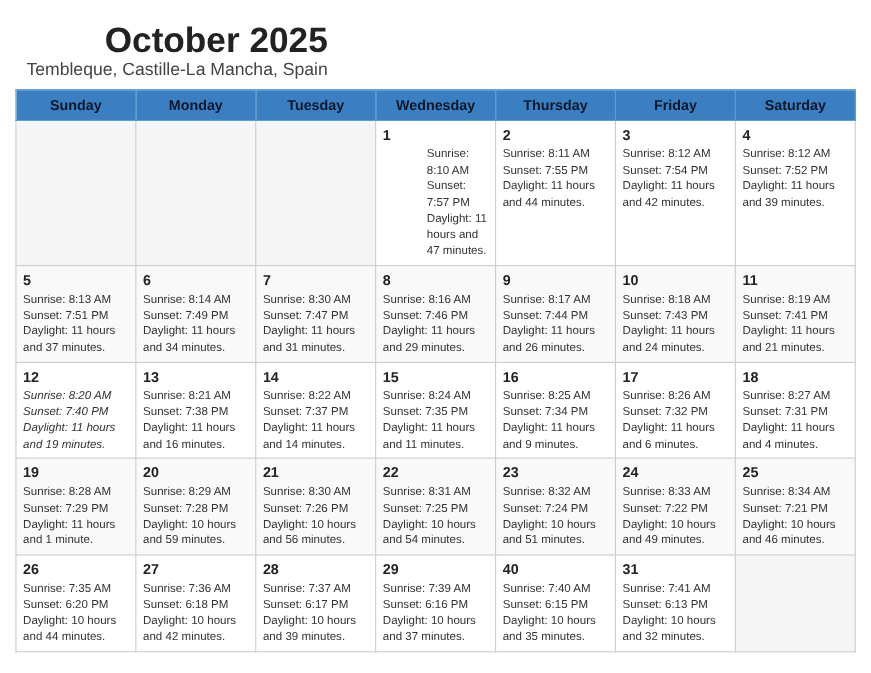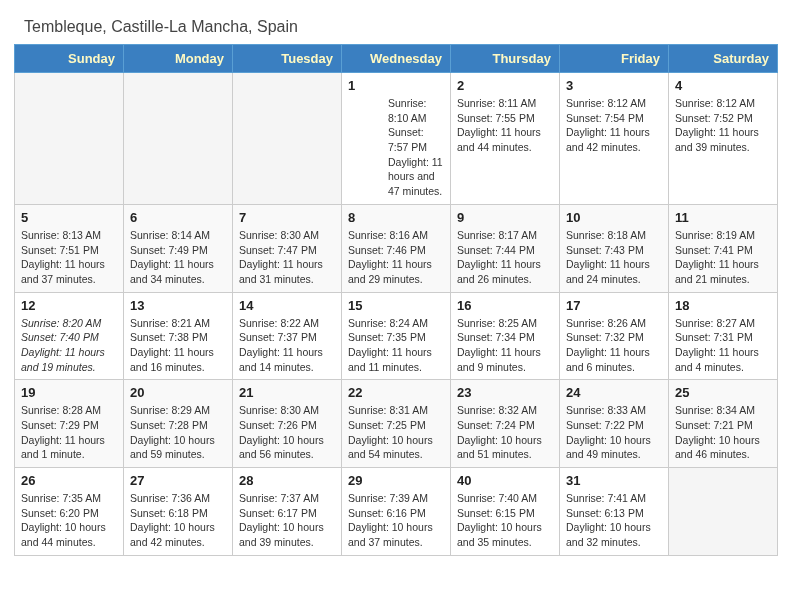--- a/index.html
+++ b/index.html
@@ -36,22 +36,22 @@
       font-size: 16px;
       color: #444;
     }
     .calendar {
       margin: 0 14px 14px 14px;
       border-collapse: collapse;
       width: calc(100% - 28px);
     }
     .calendar th {
       background: #3a7fc1;
-      color: #fef9c3;
-      text-align: right;
+      color: #0f172a;
+      text-align: center;
       padding: 6px 8px;
       font-size: 13px;
       border: 1px solid #5a9fd4;
     }
     .calendar td {
       vertical-align: top;
       border: 1px solid #ccc;
       padding: 5px 6px;
       width: calc(100% / 7);
       min-height: 80px;
@@ -78,20 +78,21 @@
     }
     .week-row td {
       height: 85px;
     }
   </style>
 </head>
 <body>
 
 <div class="header">
   <div class="title-area">
+    <div class="month-title">October 2025</div>
     <div class="location">Tembleque, Castille-La Mancha, Spain</div>
   </div>
 </div>
 
 <table class="calendar">
   <thead>
     <tr>
     <th>Sunday</th>
         <th>Monday</th>
         <th>Tuesday</th>

